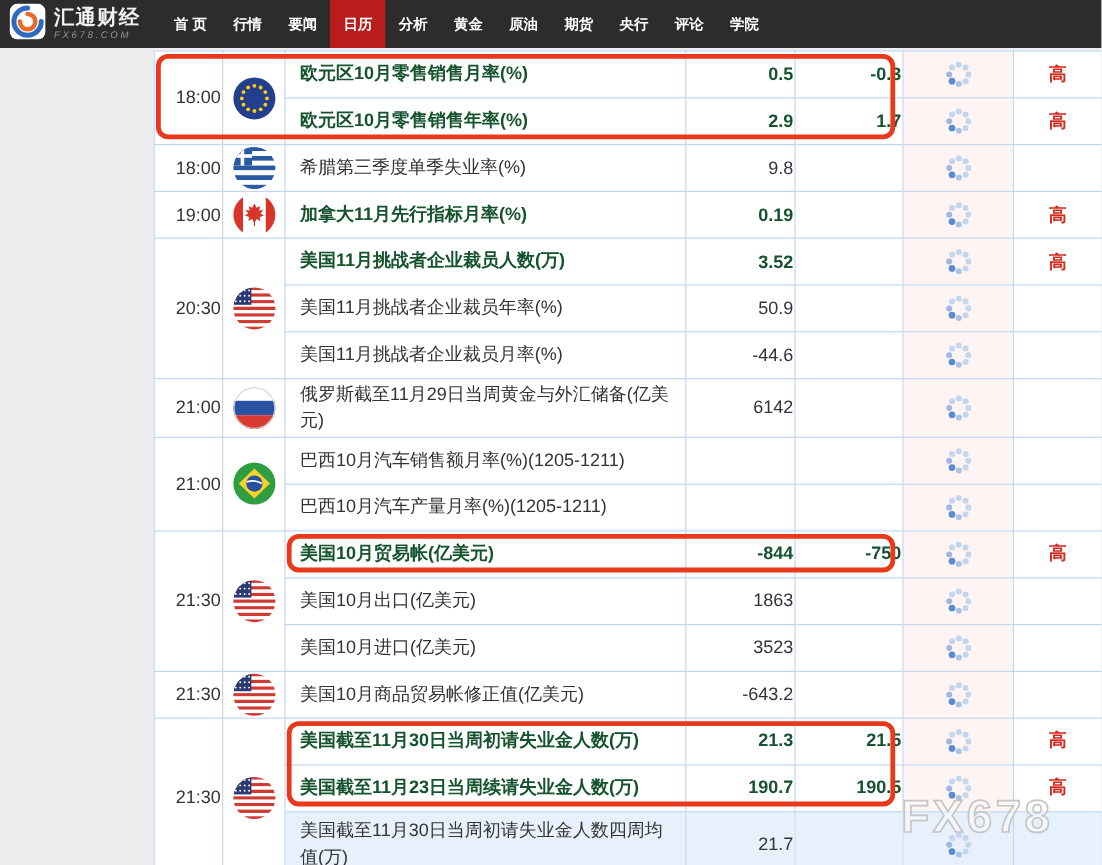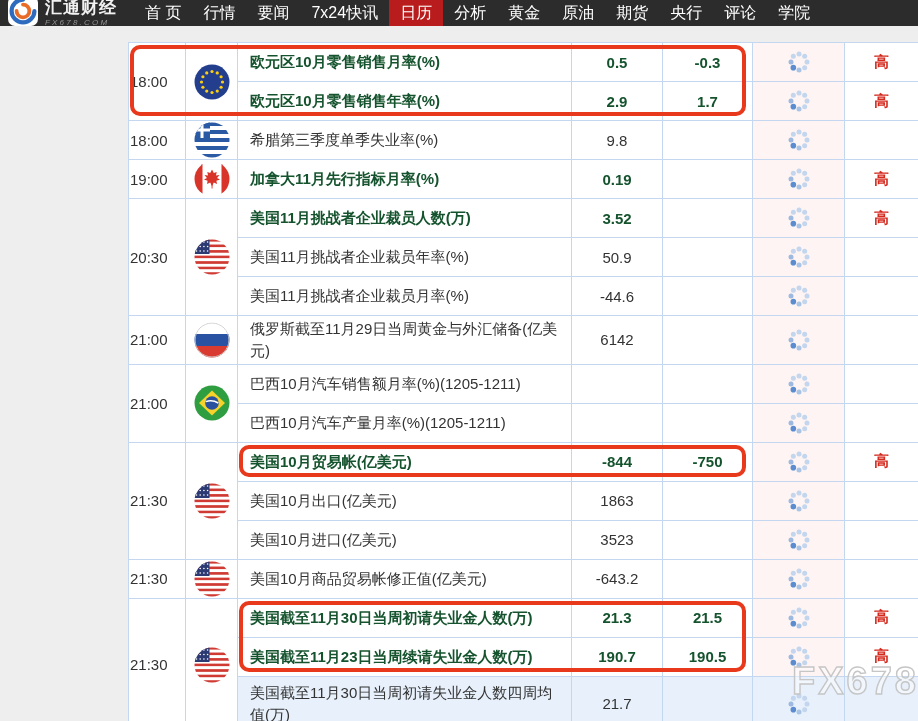--- a/index.html
+++ b/index.html
@@ -2,58 +2,58 @@
 <html><head>
 <meta charset="utf-8">
 <style>
   html,body{margin:0;padding:0;}
   body{
     width:918px;height:721px;overflow:hidden;position:relative;
     background:#eeeeee;font-family:"Liberation Sans",sans-serif;
   }
   
   header{
-    position:absolute;left:0;top:0;width:918px;height:26px;
+    position:absolute;left:0;top:0;width:918px;height:40px;
     background:#2d2c2c;display:flex;align-items:center;z-index:5;
   }
   .brand{display:flex;align-items:center;gap:7px;padding-left:8px;min-width:116px;cursor:pointer;}
   .brand-text{display:flex;flex-direction:column;line-height:1;}
   .brand-title{font-size:17px;color:#f2f2f2;font-weight:bold;letter-spacing:1px;}
   .brand-subtitle{font-size:8px;color:#939393;letter-spacing:2.2px;margin-top:3px;font-style:italic;}
   .menu{display:flex;align-items:stretch;height:100%;margin-left:10px;flex:1;}
   .menu-item{
     display:flex;align-items:center;padding:0 11px;color:#ffffff;
-    font-size:16px;position:relative;cursor:pointer;white-space:nowrap;
+    font-size:12px;position:relative;cursor:pointer;white-space:nowrap;font-weight:bold;
   }
   .menu-item.active{background:#b91c1c;}
   .badge-dot{position:absolute;top:7px;right:1px;width:7px;height:7px;border-radius:50%;background:#e03a2a;}
   
   main{position:absolute;left:128px;top:42px;width:790px;}
   table{border-collapse:collapse;table-layout:fixed;width:790px;background:#ffffff;}
   td{border:1px solid #c3d7f0;font-size:15px;color:#333333;vertical-align:middle;overflow:hidden;}
   tr{height:39px;}
   tr.tall{height:55px;}
-  .time-cell{text-align:left;color:#333;}
+  .time-cell{text-align:right;color:#333;}
   .flag-cell{text-align:center;}
   .flag-cell svg{display:block;margin:0 auto;}
   .event-cell{padding:2px 8px 2px 12px;line-height:1.45;cursor:pointer;}
-  .val-cell{text-align:center;}
+  .val-cell{text-align:right;}
   .spin-cell{background:#fdf4f3;text-align:center;}
   .spin-cell svg{display:inline-block;vertical-align:middle;}
   .imp-cell{text-align:center;color:#d42a1d;font-weight:bold;}
   .red{color:#14532d;font-weight:bold;}
   tr.shaded td{background:#e7f0fb;}
   
   .hl-box{
     position:absolute;border:4px solid #e8391c;border-radius:10px;
     pointer-events:none;z-index:4;box-sizing:border-box;
   }
   
   .watermark{
-    position:absolute;left:664px;top:618px;z-index:6;
+    position:absolute;left:623px;top:618px;z-index:6;
     font-size:38px;font-weight:bold;letter-spacing:3px;
     color:rgba(255,255,255,0.45);-webkit-text-stroke:1.4px #c6c6c6;
     pointer-events:none;
   }
 </style>
 </head>
 <body>
 
 <header>
   <div class="brand">
@@ -66,21 +66,20 @@
     </span>
     <span class="brand-text">
       <span class="brand-title">汇通财经</span>
       <span class="brand-subtitle">FX678.COM</span>
     </span>
   </div>
   <nav class="menu">
       <a class="menu-item">首 页</a>
       <a class="menu-item">行情</a>
       <a class="menu-item">要闻</a>
-      <a class="menu-item">7x24快讯</a>
       <a class="menu-item active">日历</a>
       <a class="menu-item">分析</a>
       <a class="menu-item">黄金</a>
       <a class="menu-item">原油</a>
       <a class="menu-item">期货</a>
       <a class="menu-item">央行</a>
       <a class="menu-item">评论</a>
       <a class="menu-item">学院</a>
     </nav>
 </header>

